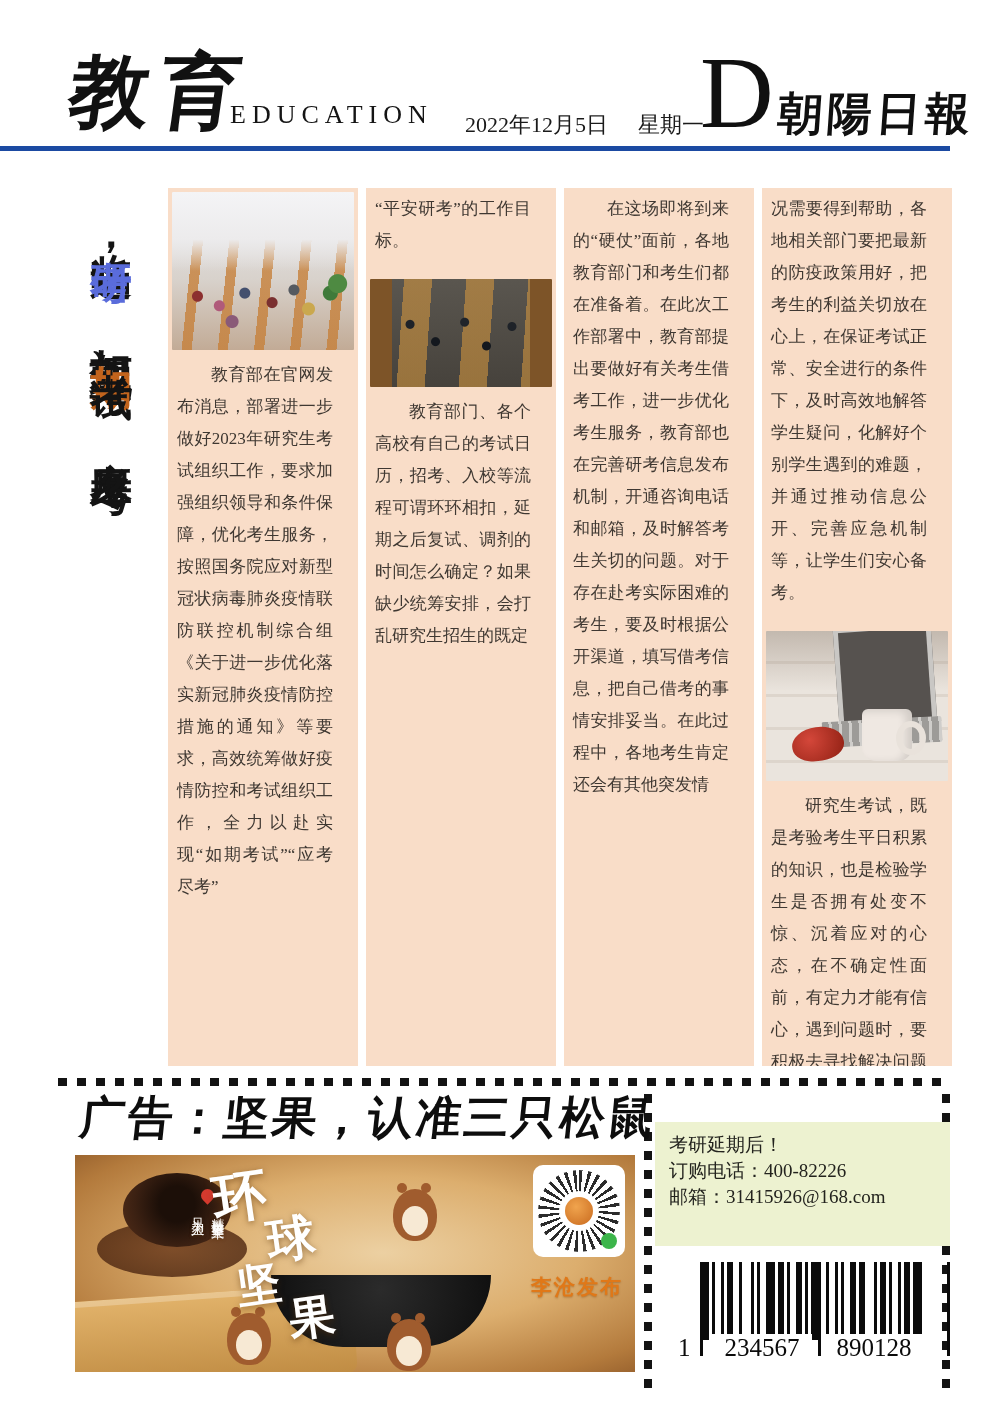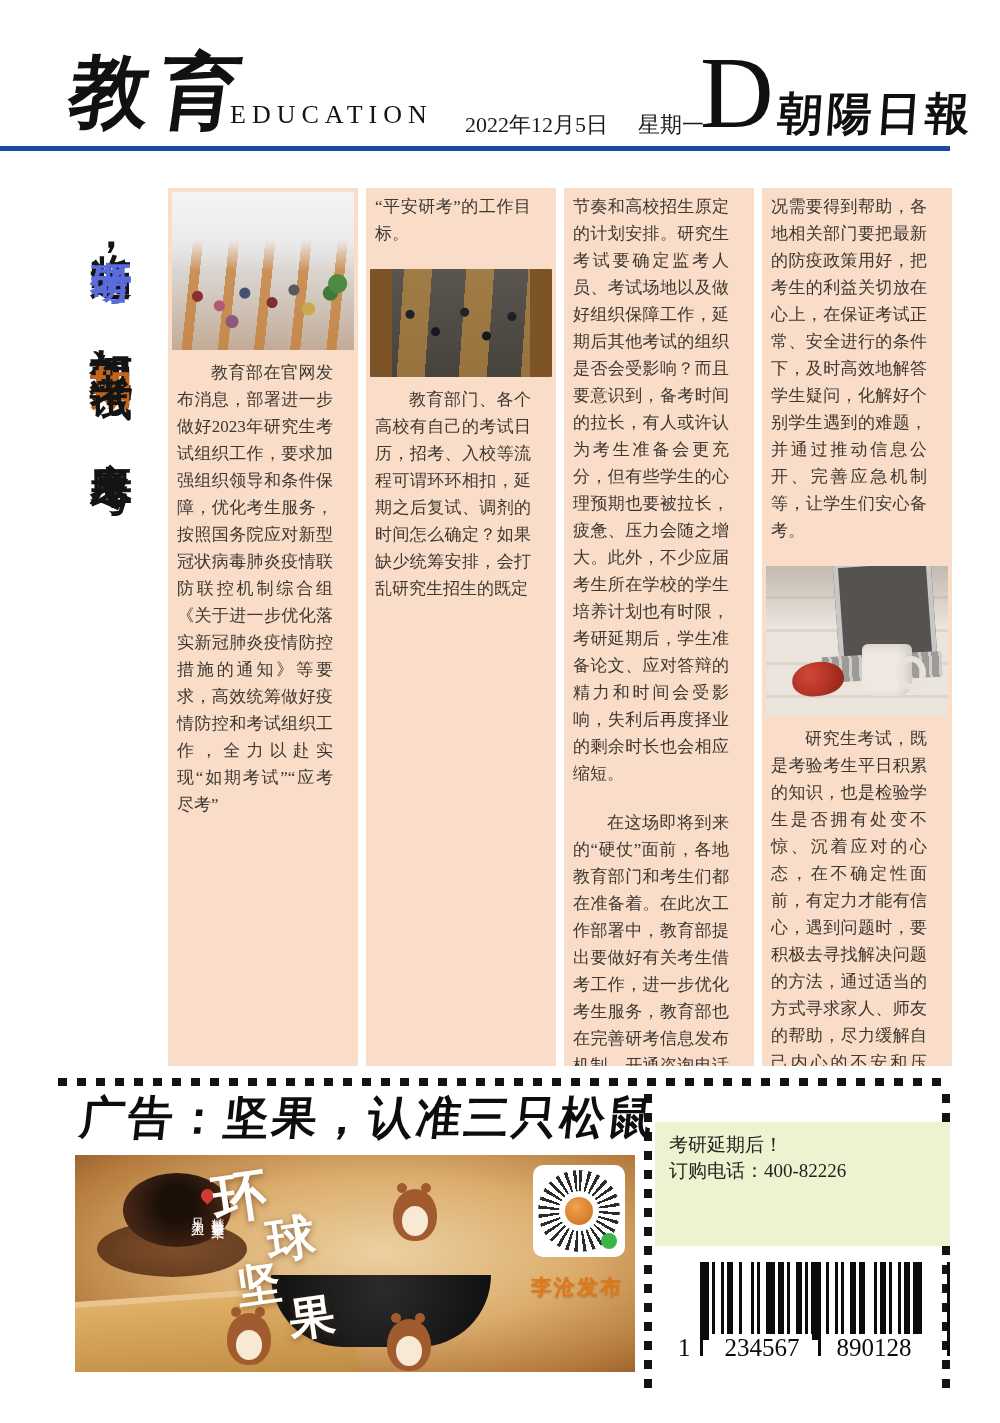--- a/index.html
+++ b/index.html
@@ -23,21 +23,21 @@
   .headline-text{writing-mode:vertical-rl;text-orientation:upright;
                  font-family:"DejaVu Sans","Liberation Sans",sans-serif;
                  font-weight:900;font-size:42px;letter-spacing:4px;color:#141414;}
   .hl-blue{color:#5a6cdb;}
   .hl-orange{color:#c2641d;}
   .hl-gap{margin-inline-start:34px;}
 
   
   .col{position:absolute;top:188px;width:190px;height:878px;background:#f9ddc8;overflow:hidden;}
   .col1{left:168px;} .col2{left:366px;} .col3{left:564px;} .col4{left:762px;}
-  .coltext{padding:5px 25px 0 9px;font-size:17px;line-height:27px;text-align:justify;}
+  .coltext{padding:5px 25px 0 9px;font-size:17px;line-height:32px;text-align:justify;}
   .coltext p{margin:0 0 22px 0;}
   .indent{text-indent:2em;}
   .byline{text-align:center;color:#7f1d1d;letter-spacing:2px;font-size:16px;}
 
   .photo{margin:4px;border-radius:1px;position:relative;overflow:hidden;}
 
   
   .photo-study{height:158px;background:
     radial-gradient(circle at 91% 58%,#4e8a42 0 9px,rgba(0,0,0,0) 10px),
     radial-gradient(circle at 87% 64%,#3f7a3a 0 7px,rgba(0,0,0,0) 8px),
@@ -190,21 +190,20 @@
       <p>“平安研考”的工作目标。</p>
     </div>
     <div class="photo photo-lib"></div>
     <div class="coltext">
       <p class="indent">教育部门、各个高校有自己的考试日历，招考、入校等流程可谓环环相扣，延期之后复试、调剂的时间怎么确定？如果缺少统筹安排，会打乱研究生招生的既定</p>
     </div>
   </section>
 
   <section class="col col3">
     <div class="coltext">
-      <p>节奏和高校招生原定的计划安排。研究生考试要确定监考人员、考试场地以及做好组织保障工作，延期后其他考试的组织是否会受影响？而且要意识到，备考时间的拉长，有人或许认为考生准备会更充分，但有些学生的心理预期也要被拉长，疲惫、压力会随之增大。此外，不少应届考生所在学校的学生培养计划也有时限，考研延期后，学生准备论文、应对答辩的精力和时间会受影响，失利后再度择业的剩余时长也会相应缩短。</p>
       <p class="indent">在这场即将到来的“硬仗”面前，各地教育部门和考生们都在准备着。在此次工作部署中，教育部提出要做好有关考生借考工作，进一步优化考生服务，教育部也在完善研考信息发布机制，开通咨询电话和邮箱，及时解答考生关切的问题。对于存在赴考实际困难的考生，要及时根据公开渠道，填写借考信息，把自己借考的事情安排妥当。在此过程中，各地考生肯定还会有其他突发情</p>
     </div>
   </section>
 
   <section class="col col4">
     <div class="coltext">
       <p>况需要得到帮助，各地相关部门要把最新的防疫政策用好，把考生的利益关切放在心上，在保证考试正常、安全进行的条件下，及时高效地解答学生疑问，化解好个别学生遇到的难题，并通过推动信息公开、完善应急机制等，让学生们安心备考。</p>
     </div>
     <div class="photo photo-laptop">
       <div class="lp-screen"></div>
@@ -249,20 +248,21 @@
     <div class="qr">
       <span class="qr-logo"></span>
       <span class="qr-dot"></span>
     </div>
     <div class="qr-caption">李沧发布</div>
   </div>
 
   <div class="contact-box">
     <div>考研延期后！</div>
     <div>订购电话：400-82226</div>
+    <div>邮箱：31415926@168.com</div>
   </div>
 
   <div class="barcode">
     <div class="bc-bars" id="bcBars">
         <span style="width: 9px; background: rgb(11, 11, 11);"></span>
         <span style="width: 3px; background: transparent;"></span>
         <span style="width: 3px; background: rgb(11, 11, 11);"></span>
         <span style="width: 6px; background: transparent;"></span>
         <span style="width: 3px; background: rgb(11, 11, 11);"></span>
         <span style="width: 3px; background: transparent;"></span>

